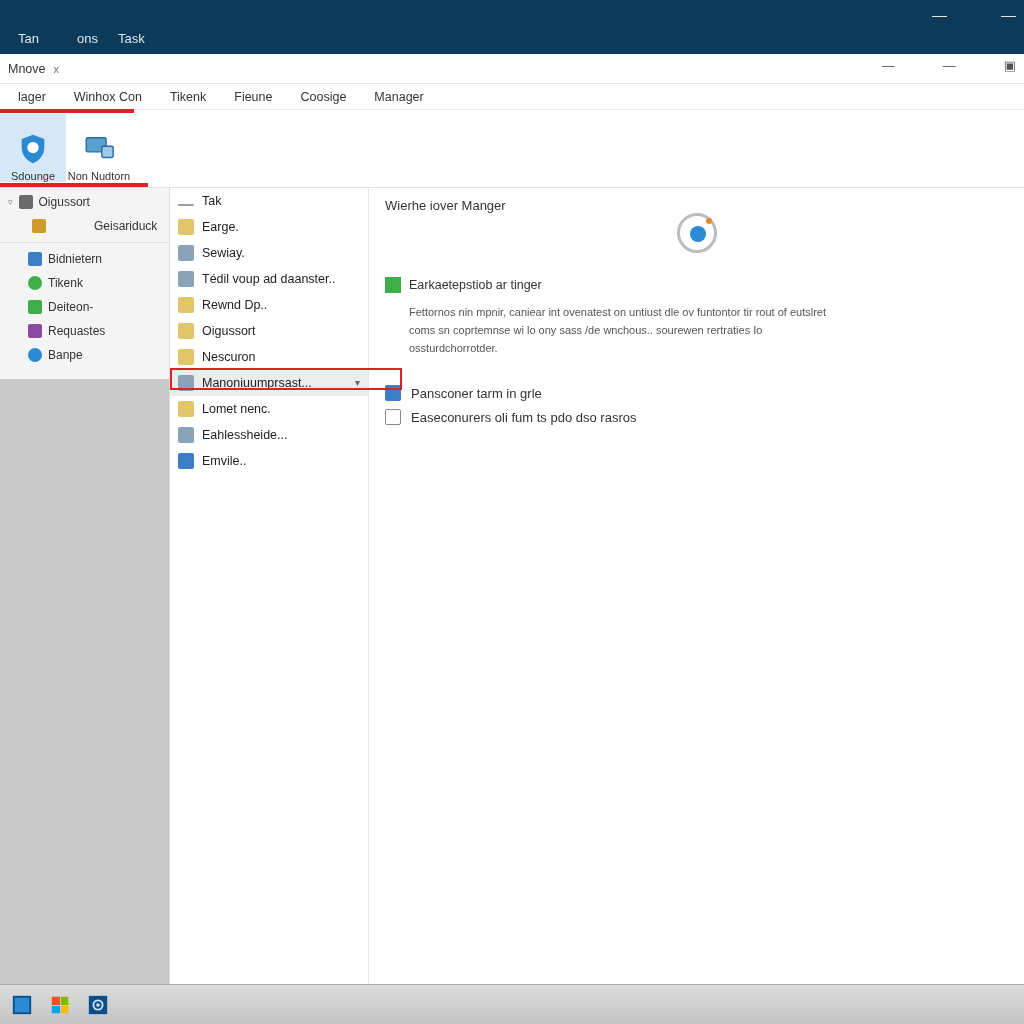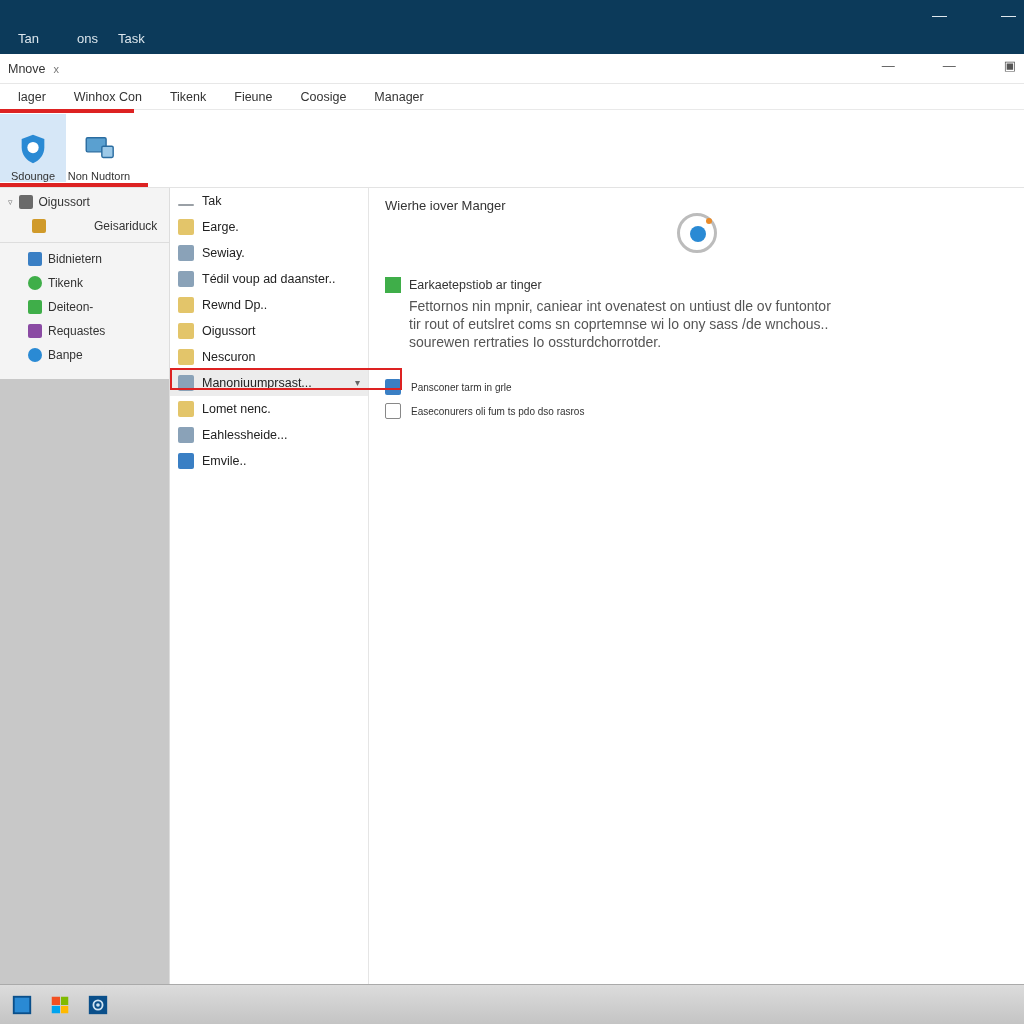--- a/index.html
+++ b/index.html
@@ -47,24 +47,24 @@
   .menucol .row.sel { background: #ececec; }
   .menucol .row .chev { position: absolute; right: 8px; color: #666; font-size: 10px; }
 
   
   .content { flex: 1; padding: 10px 16px; font-size: 12.5px; color: #333; }
   .content h1 { font-size: 13px; font-weight: 400; color: #333; }
   .content .hero { display: flex; justify-content: center; margin-bottom: 24px; }
   .content .hero .circ { width: 40px; height: 40px; border: 3px solid #bcbcbc; border-radius: 50%; position: relative; }
   .content .hero .circ::after { content: ""; position: absolute; width: 16px; height: 16px; border-radius: 50%; background: #2a8ad4; top: 10px; left: 10px; }
   .content .hero .dot { position: absolute; width: 6px; height: 6px; border-radius: 50%; background: #e98b2a; top: 2px; right: 2px; }
-  .content .heading2 { display: flex; align-items: center; gap: 8px; margin-bottom: 4px; }
+  .content .heading2 { display: flex; align-items: center; gap: 8px; margin-bottom: 10px; }
   .content .heading2 .i { width: 16px; height: 16px; background: #3fae49; flex: 0 0 16px; }
-  .content .desc { color: #555; font-size: 14px; line-height: 18px; margin: 0 0 24px 24px; max-width: 430px; }
-  .content .link { display: flex; align-items: center; gap: 10px; padding: 4px 0; font-size: 10px; color: #333; text-align: right; }
+  .content .desc { color: #555; font-size: 11px; line-height: 18px; margin: 0 0 24px 24px; max-width: 430px; }
+  .content .link { display: flex; align-items: center; gap: 10px; padding: 4px 0; font-size: 13px; color: #333; text-align: right; }
   .content .link .i { width: 16px; height: 16px; flex: 0 0 16px; }
 
   
   .taskbar { height: 40px; background: linear-gradient(#dcdcdc, #c4c4c4); display: flex; align-items: center; gap: 10px; padding: 0 8px; border-top: 1px solid #aaa; }
   .taskbar .tbi { width: 28px; height: 28px; display: flex; align-items: center; justify-content: center; }
 
   
   .sq { display: inline-block; border-radius: 2px; }
 </style>
 </head>

